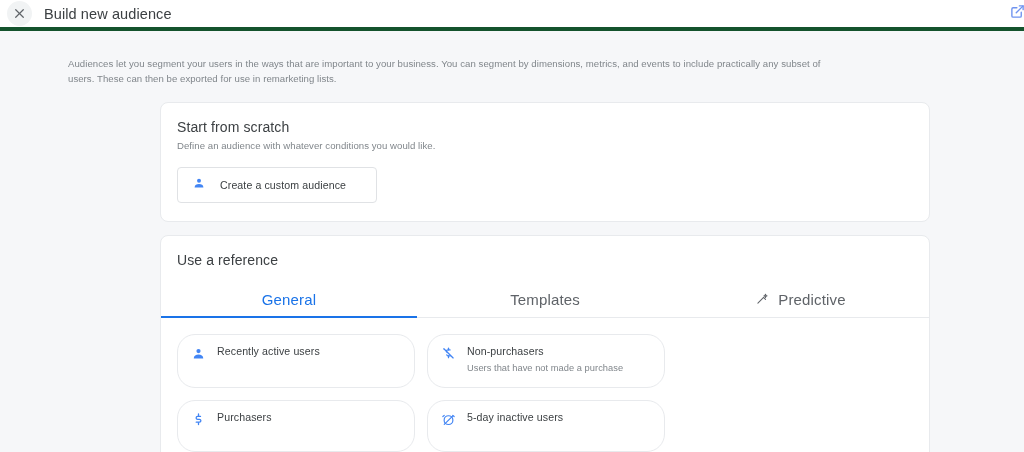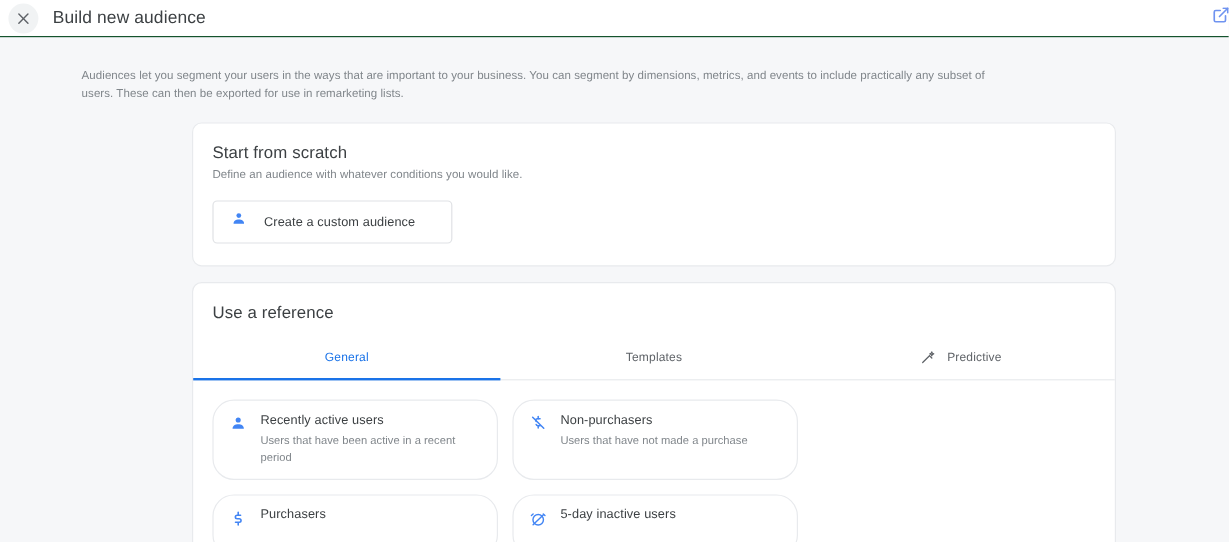--- a/index.html
+++ b/index.html
@@ -14,21 +14,21 @@
     font-family: "Liberation Sans", sans-serif;
     background: #f6f7f9;
     color: #3c4043;
     -webkit-font-smoothing: antialiased;
   }
 
   
   .app-header {
     height: 31px;
     background: #ffffff;
-    border-bottom: 1px solid #14532d;
+    border-bottom: 4px solid #14532d;
     display: flex;
     align-items: center;
     padding: 0 10px 0 7px;
     position: relative;
   }
 
   .close-btn {
     width: 25px;
     height: 25px;
     border-radius: 50%;
@@ -132,21 +132,21 @@
   .ref-head { padding: 16px 16px 0 16px; }
 
   .tabs {
     display: flex;
     margin-top: 14px;
     border-bottom: 1px solid #e8eaed;
   }
   .tab {
     flex: 1 1 0;
     text-align: center;
-    font-size: 10px;
+    font-size: 15px;
     color: #5f6368;
     padding: 9px 0 9px;
     cursor: pointer;
     position: relative;
     letter-spacing: .15px;
     display: flex;
     align-items: center;
     justify-content: center;
     gap: 9px;
   }
@@ -276,21 +276,20 @@
 
       <div class="sugg-card">
         <span class="sugg-icon">
           <svg width="15" height="15" viewBox="0 0 24 24" fill="#4285f4">
             <circle cx="12" cy="8" r="3.4"></circle>
             <path d="M4.5 19.2c0-3.6 3.4-5.6 7.5-5.6s7.5 2 7.5 5.6v.6h-15v-.6z"></path>
           </svg>
         </span>
         <div class="sugg-text">
           <div class="sugg-title">Recently active users</div>
-          <div class="sugg-desc">Users that have been active in a recent period</div>
         </div>
       </div>
 
       <div class="sugg-card">
         <span class="sugg-icon">
           <svg width="15" height="15" viewBox="0 0 24 24" fill="none" stroke="#4285f4" stroke-width="2" stroke-linecap="round">
             <path d="M14.5 6.2H11c-1.3 0-2.3.9-2.3 2.1 0 .6.2 1.1.7 1.5"></path>
             <path d="M9.3 14.1c.3 1 1.3 1.7 2.6 1.7h2.6"></path>
             <line x1="12" y1="3.4" x2="12" y2="6.2"></line>
             <line x1="12" y1="15.8" x2="12" y2="18.6"></line>

